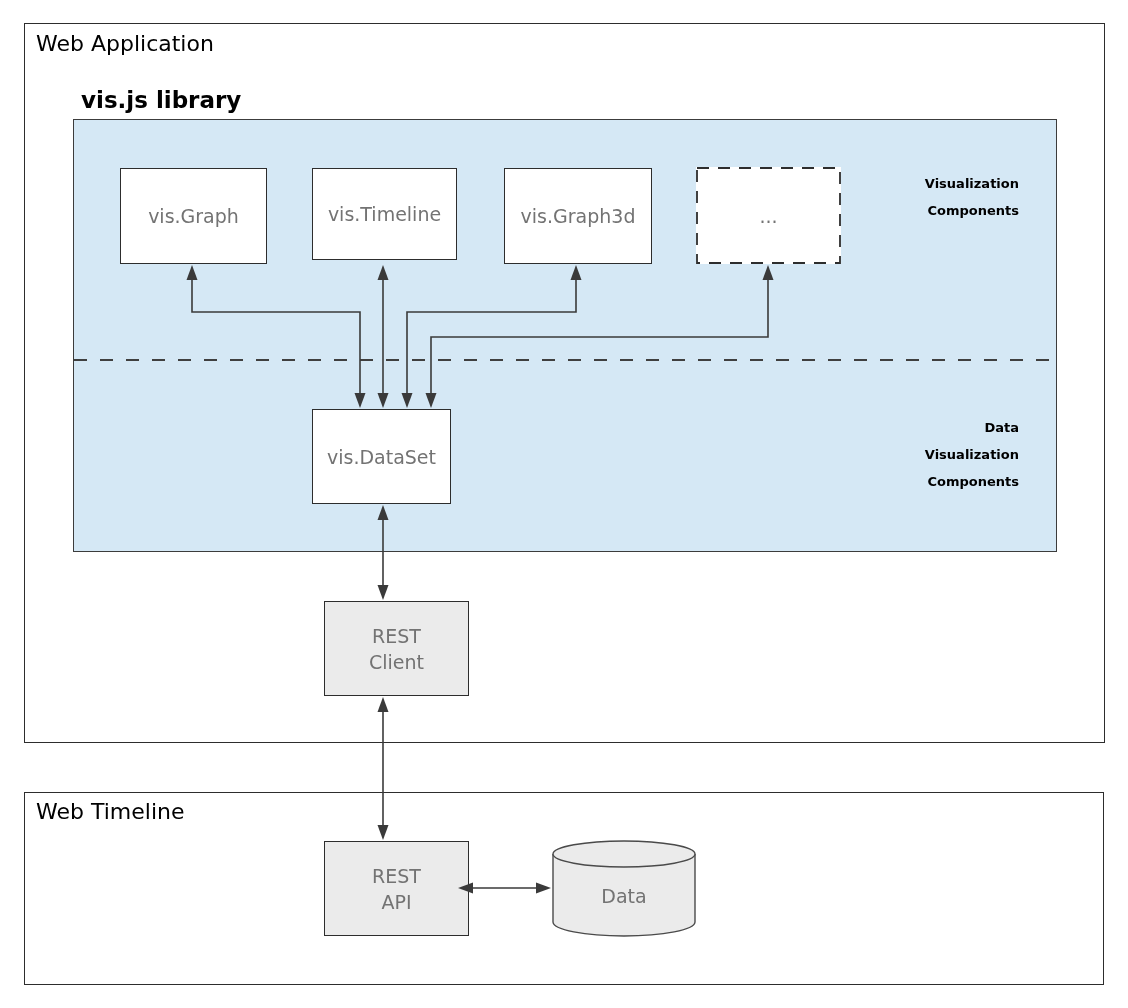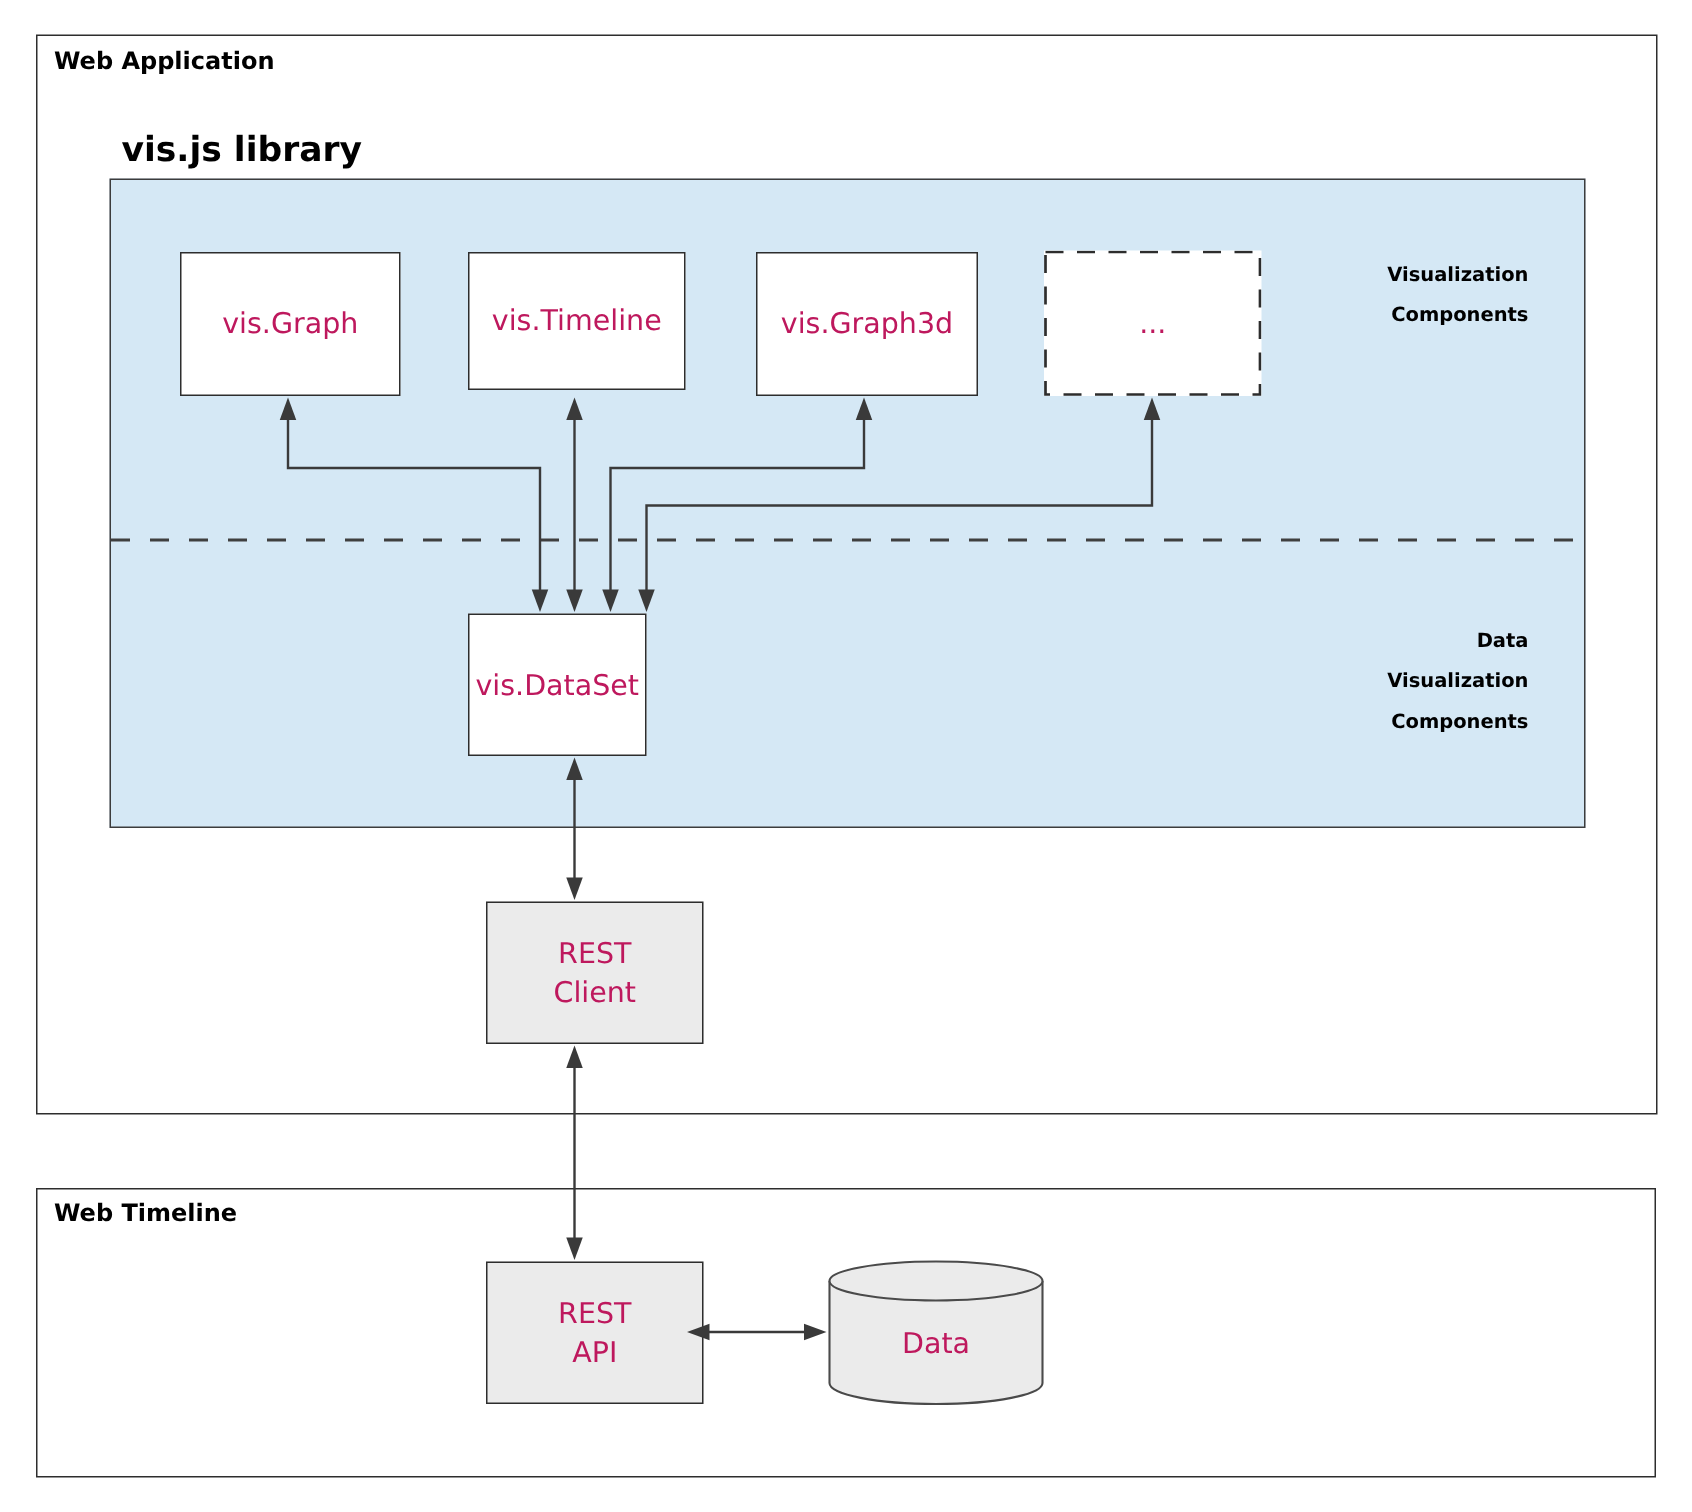--- a/index.html
+++ b/index.html
@@ -1,33 +1,33 @@
 <!DOCTYPE html>
 <html><head>
 <meta charset="utf-8">
 <style>
   html,body{margin:0;padding:0;background:#ffffff;}
   .canvas{
     position:relative;width:1128px;height:1008px;background:#ffffff;overflow:hidden;
     font-family:"DejaVu Sans","Liberation Sans",sans-serif;color:#111;
   }
   .container-box{position:absolute;background:#ffffff;border:1.5px solid #2d2d2d;box-sizing:border-box;}
-  .section-title{position:absolute;font-size:16px;font-weight:bold;color:#000;white-space:nowrap;}
+  .section-title{position:absolute;font-size:22px;font-weight:normal;color:#000;white-space:nowrap;}
   .sub-title{position:absolute;font-size:23px;font-weight:bold;color:#000;white-space:nowrap;}
   .zone-label{position:absolute;font-size:13px;font-weight:bold;line-height:27px;text-align:right;color:#000;}
   .zone-label span{display:block;}
   .blue-box{position:absolute;background:#d5e8f5;border:1.5px solid #3c3c3c;box-sizing:border-box;}
   .divider{
     position:absolute;height:2px;
     background:repeating-linear-gradient(90deg,#3f3f3f 0 13px,transparent 13px 26px);
   }
   .node{
     position:absolute;box-sizing:border-box;display:flex;flex-direction:column;
     align-items:center;justify-content:center;font-size:19px;line-height:26px;
-    text-align:center;color:#be185d;
+    text-align:center;color:#737373;
   }
   .node.white{background:#ffffff;border:1.5px solid #2d2d2d;}
   .node.gray{background:#ebebeb;border:1.5px solid #2d2d2d;margin-left:12px;}
   .node.dashed{background:#ffffff;}
   .node.cylinder{background:transparent;}
   .node .dash-rect,.node .cyl-svg{position:absolute;left:0;top:0;pointer-events:none;}
   .node .lbl{position:relative;}
   #edge-svg{position:absolute;left:0;top:0;pointer-events:none;}
 </style>
 </head>
@@ -64,21 +64,21 @@
       </div>
       <div class="node white" style="left: 504px; top: 168px; width: 148px; height: 96px;">
         <div class="lbl">vis.Graph3d</div>
       </div>
       <div class="node dashed" style="left: 696px; top: 167px; width: 145px; height: 97px;">
         <svg width="145" height="97" class="dash-rect">
           <rect x="1" y="1" width="143" height="95" fill="none" stroke="#2d2d2d" stroke-width="1.8" stroke-dasharray="12 9"></rect>
         </svg>
         <div class="lbl">...</div>
       </div>
-      <div class="node white" style="left: 312px; top: 409px; width: 119px; height: 95px;">
+      <div class="node white" style="left: 312px; top: 409px; width: 139px; height: 95px;">
         <div class="lbl">vis.DataSet</div>
       </div>
       <div class="node gray" style="left: 312px; top: 601px; width: 145px; height: 95px;">
         <div class="lbl">REST</div>
         <div class="lbl">Client</div>
       </div>
       <div class="node gray" style="left: 312px; top: 841px; width: 145px; height: 95px;">
         <div class="lbl">REST</div>
         <div class="lbl">API</div>
       </div>

